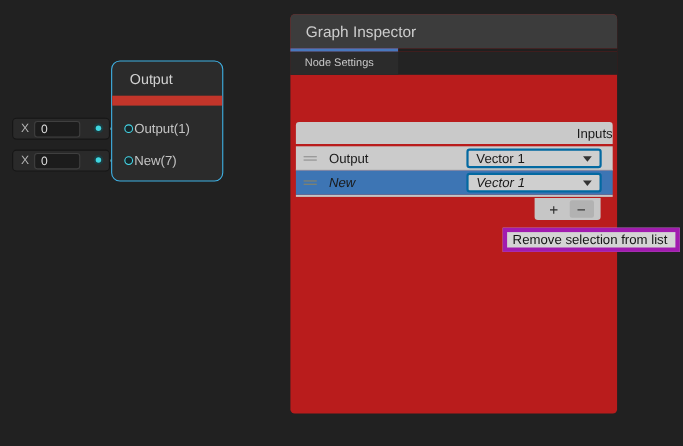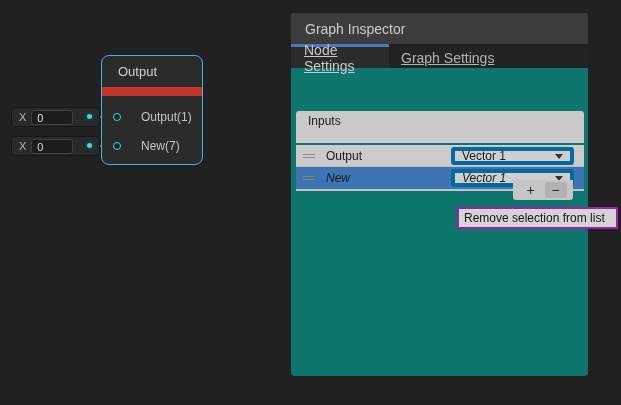--- a/index.html
+++ b/index.html
@@ -40,71 +40,71 @@
     position:absolute; left:101px; top:55px; width:102px; height:110px;
     background:#2b2b2b; border:1.5px solid #3fb1e4; border-radius:8px;
   }
   .node-title {
     height:31px; line-height:32px; padding-left:16px;
     font-size:13px; color:#d2d2d2;
   }
   .node-error-bar { height:9px; width:100%; background:#c2352a; }
   .port-row {
     position:absolute; left:11px; height:14px;
-    display:flex; align-items:center; gap:20px;
+    display:flex; align-items:center; gap:1px;
   }
   #port-row-1 { top:54px; }
   #port-row-2 { top:83px; }
   .port-circle {
     width:8px; height:8px; border:1.5px solid #46d7e8;
     border-radius:50%; background:#16272a;
   }
   .port-label { font-size:12px; color:#c4c4c4; white-space:nowrap; }
 
   
   .panel {
-    position:absolute; left:291px; top:13px; width:297px; height:363px;
-    background:#0f766e; border-radius:4px;
+    position:absolute; left:264px; top:13px; width:297px; height:363px;
+    background:#b91c1c; border-radius:4px;text-align:right;
   }
   .panel-header {
     height:31px; background:#3c3c3c; border-radius:4px 4px 0 0;
     display:flex; align-items:center; padding-left:14px;
     font-size:14px; color:#cdcdcd;
   }
   .accent-row { height:3px; display:flex; }
   .accent-active { width:98px; background:#4878be; }
   .accent-rest { flex:1; background:#1f1f1f; }
   .tab-bar { height:21px; background:#232323; display:flex; }
-  .tab { display:flex; align-items:center; font-size:14px;text-decoration:underline; }
+  .tab { display:flex; align-items:center; font-size:10px; }
   .tab-active {
     width:98px; padding-left:13px; background:#2b2b2b; color:#c9c9c9;
   }
   .tab-inactive { padding-left:12px; color:#b4b4b4; }
   .section-label {
     margin:8px 0 0 13px; font-size:12px; font-weight:bold; color:#c8c8c8;
   }
 
   
   .inputs-list { position:absolute; left:5px; top:98px; width:288px; }
   .list-header {
-    height:32px; line-height:20px; padding-left:12px;
+    height:20px; line-height:20px; padding-left:12px;
     background:#c9c9c9; border-radius:3px 3px 0 0;
     font-size:12px; color:#1b1b1b;
   }
   .list-gap { height:2px; }
   .list-row { height:22px; display:flex; align-items:center; background:#cbcbcb; position:relative; }
   .list-row.row-default { border-bottom:1px solid #bcbcbc; }
   .list-row.row-selected { background:#3d75b4;font-style:italic; }
   .drag-handle { margin-left:7px; width:12px; height:4px;
     border-top:1px solid #8e8e8e; border-bottom:1px solid #8e8e8e; }
   .row-selected .drag-handle { border-color:#8a8464; }
   .row-name { margin-left:11px; font-size:12px; color:#1a1a1a; }
   .dropdown {
     position:absolute; right:10px; top:2px; width:123px; height:18px;
-    background:#cfcfcf; border:4px solid #0369a1; border-radius:3px;
+    background:#cfcfcf; border:2px solid #0369a1; border-radius:3px;
     display:flex; align-items:center; padding:0 7px;
     font-size:12px; color:#1a1a1a;
   }
   .dropdown-arrow {
     margin-left:auto; width:0; height:0;
     border-left:4px solid transparent; border-right:4px solid transparent;
     border-top:5px solid #333;
   }
   .list-bottom-strip { height:2px; background:#c4c4c4; }
   .list-footer {
@@ -115,21 +115,21 @@
   .list-btn {
     width:22px; height:16px; border-radius:2px;
     display:flex; align-items:center; justify-content:center;
     font-size:14px; color:#2a2a2a;
   }
   .btn-remove { background:#b2b2b2; }
 
   
   .tooltip {
     position:absolute; left:457px; top:207px; height:22px; width:161px;
-    background:#d4d4d4; border:2px solid #a21caf;
+    background:#d4d4d4; border:4px solid #a21caf;
     display:flex; align-items:center; padding:0 5px;
     font-size:12px; color:#141414; white-space:nowrap;
   }
 </style>
 </head>
 <body>
 
 <div class="wire" id="wire-1"></div>
 <div class="wire" id="wire-2"></div>
 
@@ -161,23 +161,20 @@
   <div class="panel-header">
     <span>Graph Inspector</span>
   </div>
   <div class="accent-row">
     <div class="accent-active"></div>
     <div class="accent-rest"></div>
   </div>
   <div class="tab-bar">
     <div class="tab tab-active">
       <span>Node Settings</span>
-    </div>
-    <div class="tab tab-inactive">
-      <span>Graph Settings</span>
     </div>
   </div>
 
   <div class="inputs-list">
     <div class="list-header">Inputs</div>
     <div class="list-gap"></div>
     <div class="list-row row-default">
       <span class="drag-handle"></span>
       <span class="row-name">Output</span>
       <div class="dropdown">

